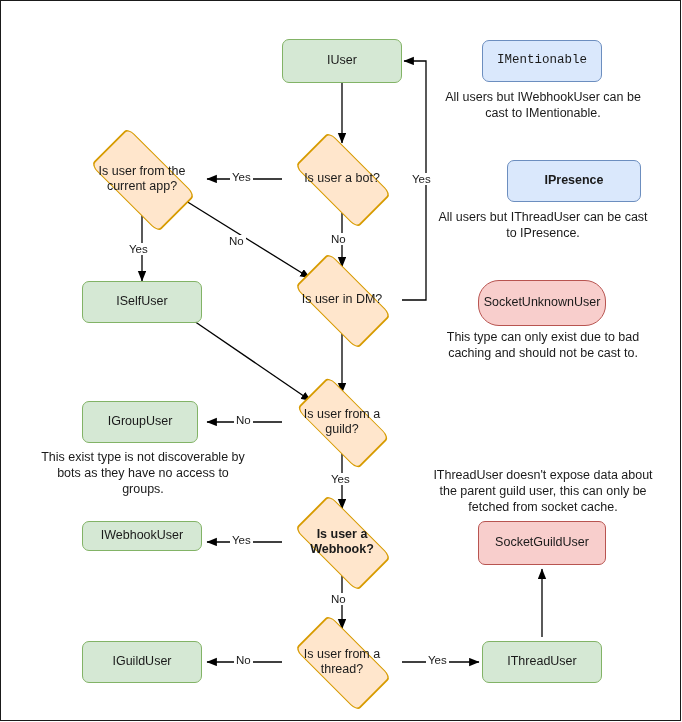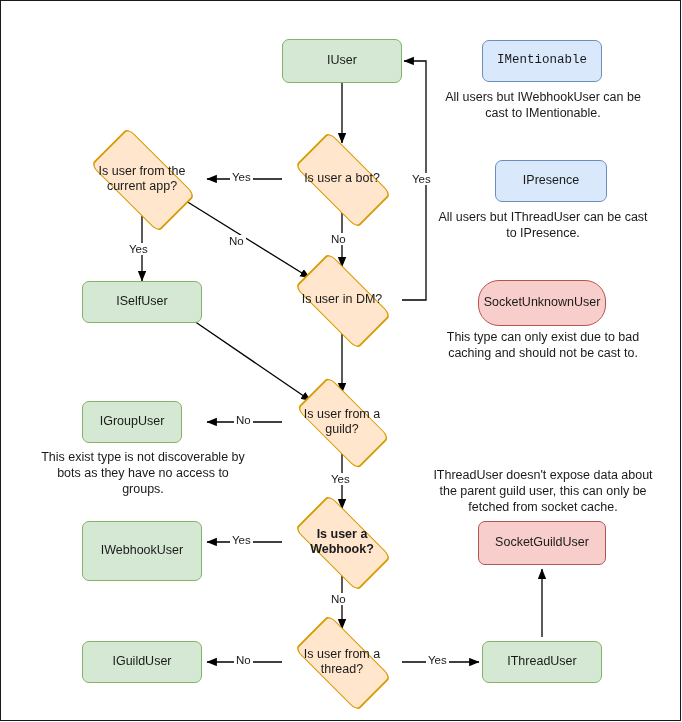--- a/index.html
+++ b/index.html
@@ -158,31 +158,31 @@
     <div class="dshape" style="width:46px; height:46px; margin-left:-23px; margin-top:-23px; transform: rotate(45deg) scale(1.84,1.02);"></div>
     <span class="dlabel">Is user in DM?</span>
   </div>
 
   <div class="node diamond" style="left:281px; top:390px; width:120px; height:62px;">
     <div class="dshape" style="width:44px; height:44px; margin-left:-22px; margin-top:-22px; transform: rotate(45deg) scale(1.88,1.00);"></div>
     <span class="dlabel" style="white-space:pre-line;">Is user from a
 guild?</span>
   </div>
 
-  <div class="node rect green" style="left:81px; top:400px; width:100px; height:42px;">
+  <div class="node rect green" style="left:81px; top:400px; width:116px; height:42px;">
     <span>IGroupUser</span>
   </div>
 
   <div class="node diamond" style="left:281px; top:508px; width:120px; height:66px;">
     <div class="dshape" style="width:46px; height:46px; margin-left:-23px; margin-top:-23px; transform: rotate(45deg) scale(1.84,1.02);"></div>
     <span class="dlabel" style="white-space:pre-line;font-weight:bold;">Is user a
 Webhook?</span>
   </div>
 
-  <div class="node rect green" style="left:81px; top:520px; width:120px; height:60px;">
+  <div class="node rect green" style="left:81px; top:520px; width:120px; height:30px;">
     <span>IWebhookUser</span>
   </div>
 
   <div class="node diamond" style="left:281px; top:628px; width:120px; height:66px;">
     <div class="dshape" style="width:46px; height:46px; margin-left:-23px; margin-top:-23px; transform: rotate(45deg) scale(1.84,1.02);"></div>
     <span class="dlabel" style="white-space:pre-line;">Is user from a
 thread?</span>
   </div>
 
   <div class="node rect green" style="left:81px; top:640px; width:120px; height:42px;">
@@ -190,21 +190,21 @@
   </div>
 
   <div class="node rect green" style="left:481px; top:640px; width:120px; height:42px;">
     <span>IThreadUser</span>
   </div>
 
   <div class="node rect blue" style="left:481px; top:39px; width:120px; height:42px;font-family:Liberation Mono, monospace;">
     <span>IMentionable</span>
   </div>
 
-  <div class="node rect blue" style="left:494px; top:159px; width:112px; height:42px;">
+  <div class="node rect blue" style="left:506px; top:159px; width:134px; height:42px;font-weight:bold;">
     <span>IPresence</span>
   </div>
 
   <div class="node rect red" style="left:477px; top:279px; width:128px; height:46px;border-radius:21px;">
     <span>SocketUnknownUser</span>
   </div>
 
   <div class="node rect red" style="left:477px; top:520px; width:128px; height:44px;">
     <span>SocketGuildUser</span>
   </div>

